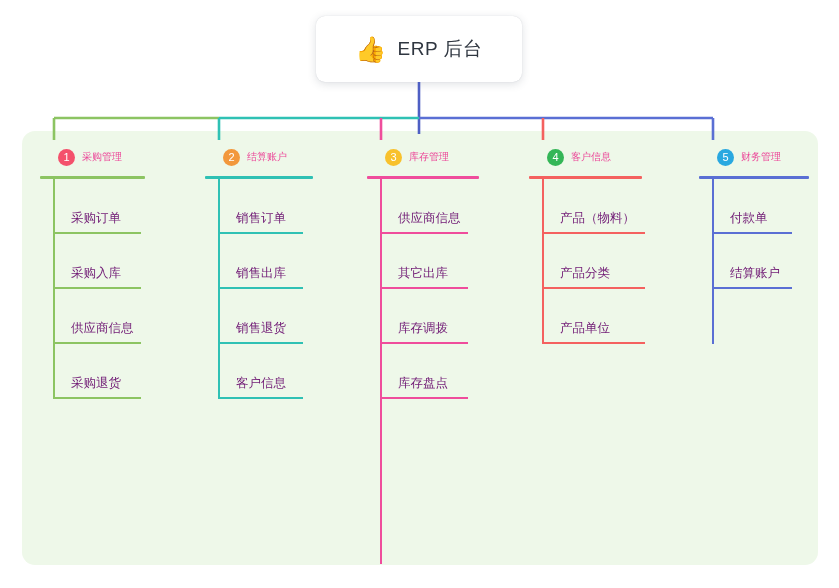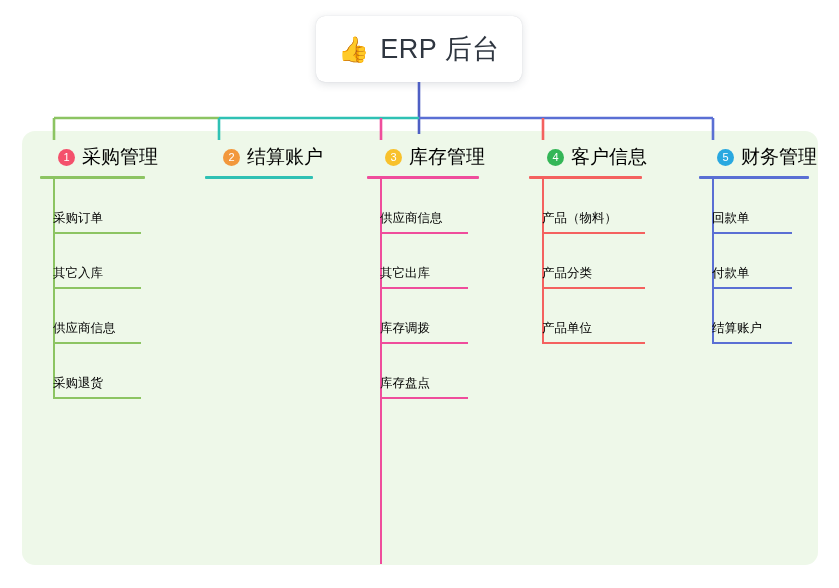--- a/index.html
+++ b/index.html
@@ -19,21 +19,21 @@
     width:206px; height:66px;
     background:#ffffff;
     border-radius:9px;
     box-shadow:0 2px 9px rgba(60,70,90,.17), 0 0 1px rgba(60,70,90,.22);
     display:flex;align-items:center;justify-content:center;
     box-sizing:border-box;
   }
   .title-inner{display:flex;align-items:center;gap:11px;}
   .title-emoji{font-size:25px;line-height:1;}
   .title-text{
-    font-size:27px;color:#2f3640;letter-spacing:.5px;white-space:nowrap;
+    font-size:19px;color:#2f3640;letter-spacing:.5px;white-space:nowrap;
   }
 
   
   .panel{
     position:absolute;
     left:22px; top:131px;
     width:796px; height:434px;
     background:#eef8e9;
     border-radius:13px;
   }
@@ -46,33 +46,33 @@
   .col-head{
     display:flex;align-items:center;gap:7px;
     height:22px;
     margin-left:18px;
   }
   .badge{
     width:17px;height:17px;border-radius:50%;
     color:#fff;font-size:11px;line-height:17px;text-align:center;
     flex:0 0 auto;font-family:"Liberation Sans",sans-serif;
   }
-  .head-text{font-size:19px;color:#000000;white-space:nowrap;}
+  .head-text{font-size:10px;color:#ec4899;white-space:nowrap;}
   .head-rule{
     height:2.5px;border-radius:1px;margin-top:8px;
   }
   .items{position:relative;margin-top:0;}
   .item{
     position:relative;
     height:55px;
   }
   .item-label{
     position:absolute;
-    left:13px; bottom:7px;
-    font-size:12.5px;color:#000000;white-space:nowrap;
+    left:31px; bottom:7px;
+    font-size:12.5px;color:#701a75;white-space:nowrap;
   }
   .item-rule{
     position:absolute;left:13px;bottom:0;height:1.6px;
   }
   .spine{
     position:absolute;left:13px;top:0;width:1.8px;
   }
 </style>
 </head>
 <body>
@@ -107,39 +107,58 @@
           <span class="head-text">采购管理</span>
         </div>
         <div class="head-rule" style="background: rgb(140, 196, 98); width: 105px;"></div>
         <div class="items">
           <div class="spine" style="background: rgb(140, 196, 98); height: 220px;"></div>
           <div class="item">
             <span class="item-label">采购订单</span>
             <div class="item-rule" style="background: rgb(140, 196, 98); width: 88px;"></div>
           </div>
           <div class="item">
-            <span class="item-label">其它入库</span>
+            <span class="item-label">采购入库</span>
             <div class="item-rule" style="background: rgb(140, 196, 98); width: 88px;"></div>
           </div>
           <div class="item">
             <span class="item-label">供应商信息</span>
             <div class="item-rule" style="background: rgb(140, 196, 98); width: 88px;"></div>
           </div>
           <div class="item">
             <span class="item-label">采购退货</span>
             <div class="item-rule" style="background: rgb(140, 196, 98); width: 88px;"></div>
           </div>
         </div>
       </div>
       <div class="col" style="left: 205px;">
         <div class="col-head">
           <span class="badge" style="background: rgb(242, 152, 60);">2</span>
           <span class="head-text">结算账户</span>
         </div>
         <div class="head-rule" style="background: rgb(47, 193, 180); width: 108px;"></div>
+        <div class="items">
+          <div class="spine" style="background: rgb(47, 193, 180); height: 220px;"></div>
+          <div class="item">
+            <span class="item-label">销售订单</span>
+            <div class="item-rule" style="background: rgb(47, 193, 180); width: 85px;"></div>
+          </div>
+          <div class="item">
+            <span class="item-label">销售出库</span>
+            <div class="item-rule" style="background: rgb(47, 193, 180); width: 85px;"></div>
+          </div>
+          <div class="item">
+            <span class="item-label">销售退货</span>
+            <div class="item-rule" style="background: rgb(47, 193, 180); width: 85px;"></div>
+          </div>
+          <div class="item">
+            <span class="item-label">客户信息</span>
+            <div class="item-rule" style="background: rgb(47, 193, 180); width: 85px;"></div>
+          </div>
+        </div>
       </div>
       <div class="col" style="left: 367px;">
         <div class="col-head">
           <span class="badge" style="background: rgb(248, 193, 44);">3</span>
           <span class="head-text">库存管理</span>
         </div>
         <div class="head-rule" style="background: rgb(239, 77, 156); width: 112px;"></div>
         <div class="items">
           <div class="spine" style="background: rgb(239, 77, 156); height: 385px;"></div>
           <div class="item">
@@ -184,24 +203,20 @@
       </div>
       <div class="col" style="left: 699px;">
         <div class="col-head">
           <span class="badge" style="background: rgb(41, 168, 224);">5</span>
           <span class="head-text">财务管理</span>
         </div>
         <div class="head-rule" style="background: rgb(90, 111, 212); width: 110px;"></div>
         <div class="items">
           <div class="spine" style="background: rgb(90, 111, 212); height: 165px;"></div>
           <div class="item">
-            <span class="item-label">回款单</span>
-            <div class="item-rule" style="background: rgb(90, 111, 212); width: 80px;"></div>
-          </div>
-          <div class="item">
             <span class="item-label">付款单</span>
             <div class="item-rule" style="background: rgb(90, 111, 212); width: 80px;"></div>
           </div>
           <div class="item">
             <span class="item-label">结算账户</span>
             <div class="item-rule" style="background: rgb(90, 111, 212); width: 80px;"></div>
           </div>
         </div>
       </div>
     </div>

